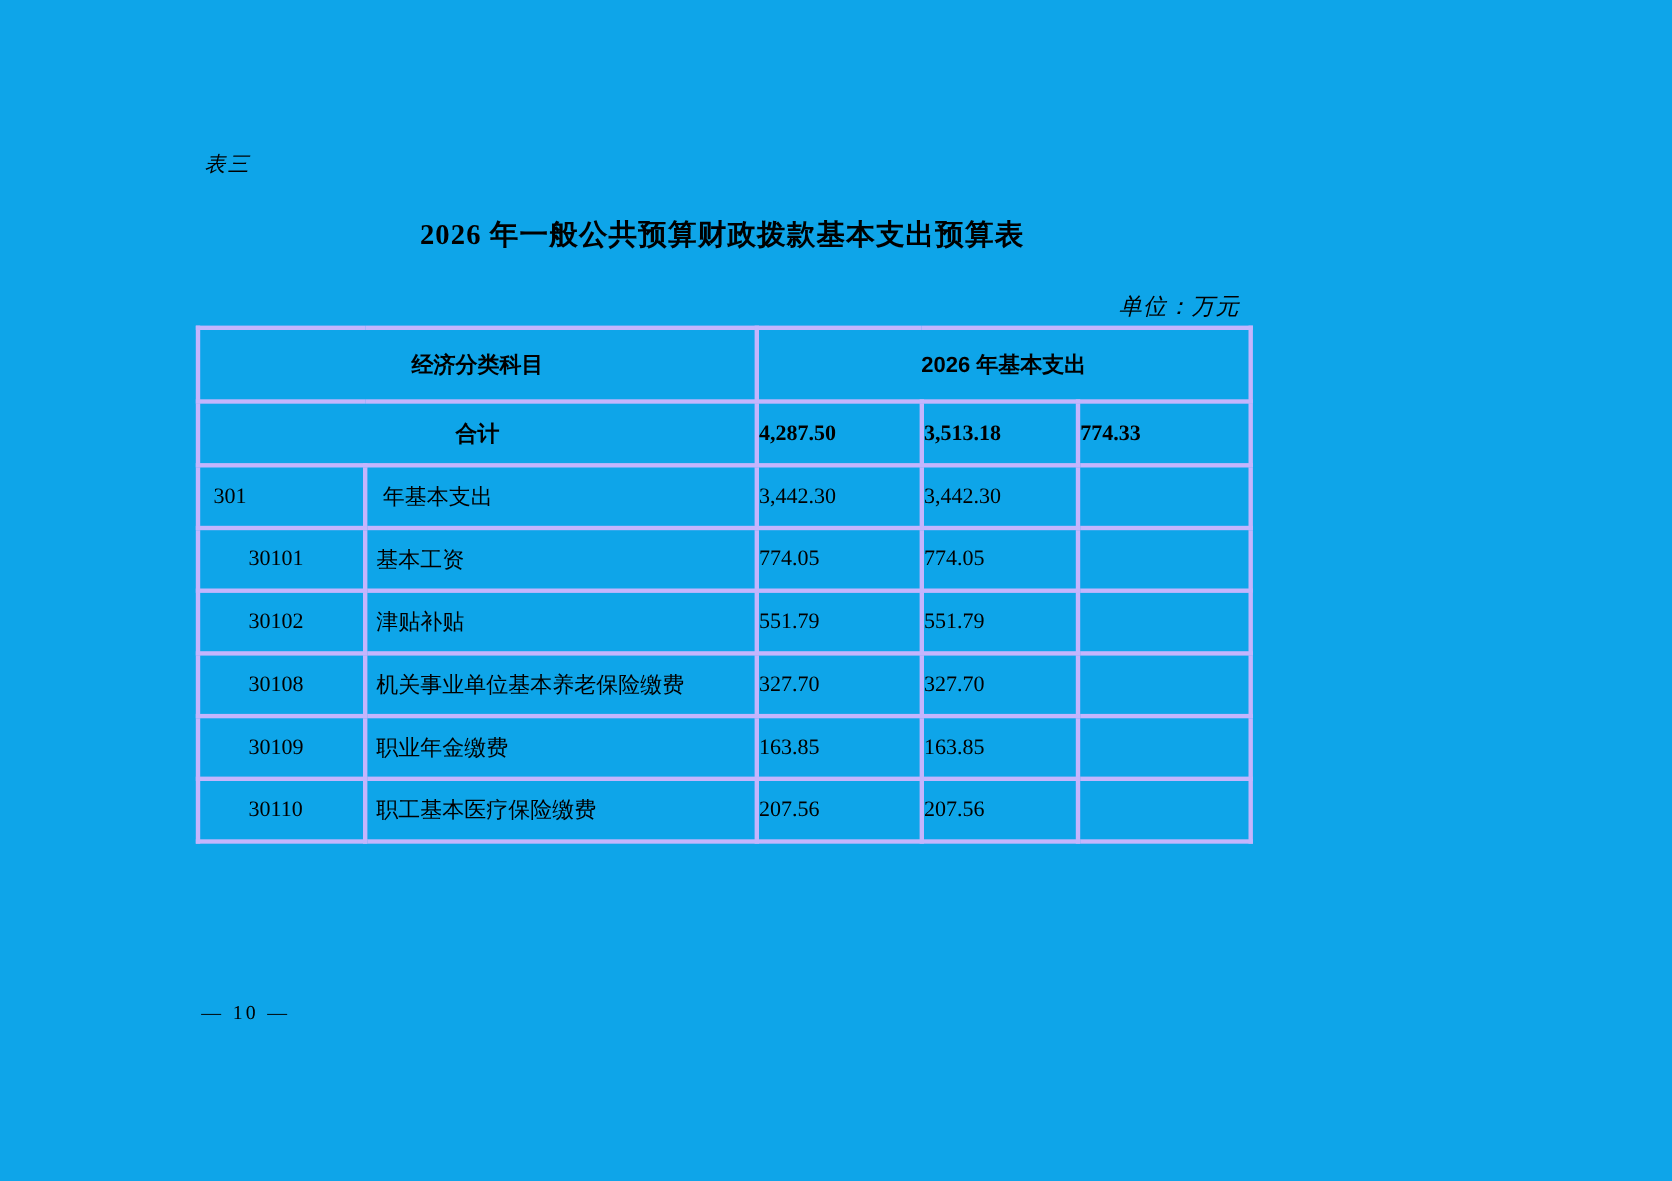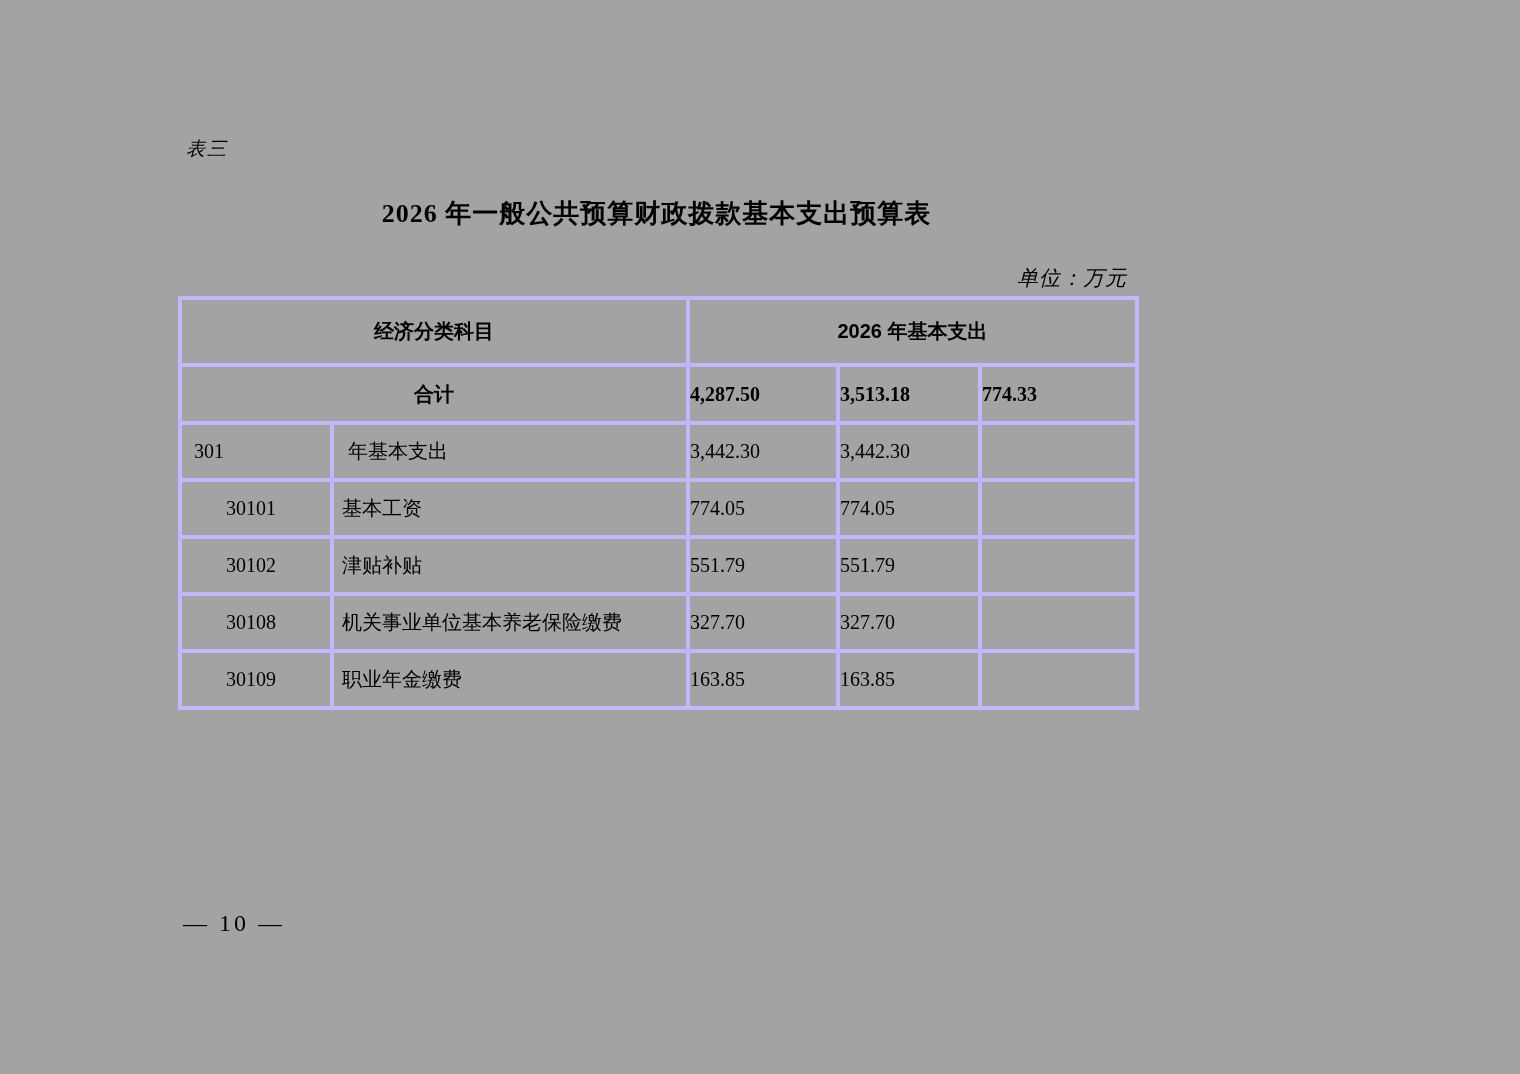--- a/index.html
+++ b/index.html
@@ -6,21 +6,21 @@
   html, body {
     width: 1520px; height: 1074px;
     background: #ffffff;
     font-family: "Liberation Serif", serif;
     color: #000000;
     overflow: hidden;
   }
   .page {
     position: relative;
     width: 1520px; height: 1074px;
-    background: #a3a3a3;
+    background: #0ea5e9;
   }
   .content {
     position: absolute;
     left: 178px; top: 0;
     width: 957px;
   }
   .table-label {
     position: absolute;
     left: 8px; top: 136px;
     font-size: 19px;
@@ -79,21 +79,21 @@
     font-family: "Liberation Serif", serif;
   }
   tr.total-row td.num { font-weight: bold; }
   td.code { text-align: left; padding-left: 12px; }
   td.name { text-align: left; padding-left: 14px; }
   tr.level-2 td.code { padding-left: 44px; }
   tr.level-2 td.name { padding-left: 8px; }
   .page-number {
     position: absolute;
     left: 183px; top: 910px;
-    font-size: 24px;
+    font-size: 18px;
     letter-spacing: 3px;
   }
 </style>
 </head>
 <body>
 
 <div class="page">
   <div class="content">
 
     <div class="table-label">表三</div>
@@ -149,18 +149,25 @@
           <td class="num">327.70</td>
           <td class="num"></td>
         </tr>
         <tr class="data-row level-2">
           <td class="code">30109</td>
           <td class="name">职业年金缴费</td>
           <td class="num">163.85</td>
           <td class="num">163.85</td>
           <td class="num"></td>
         </tr>
+        <tr class="data-row level-2">
+          <td class="code">30110</td>
+          <td class="name">职工基本医疗保险缴费</td>
+          <td class="num">207.56</td>
+          <td class="num">207.56</td>
+          <td class="num"></td>
+        </tr>
       </tbody>
     </table>
   </div>
 
   <div class="page-number">— 10 —</div>
 </div>
 
 </body></html>

